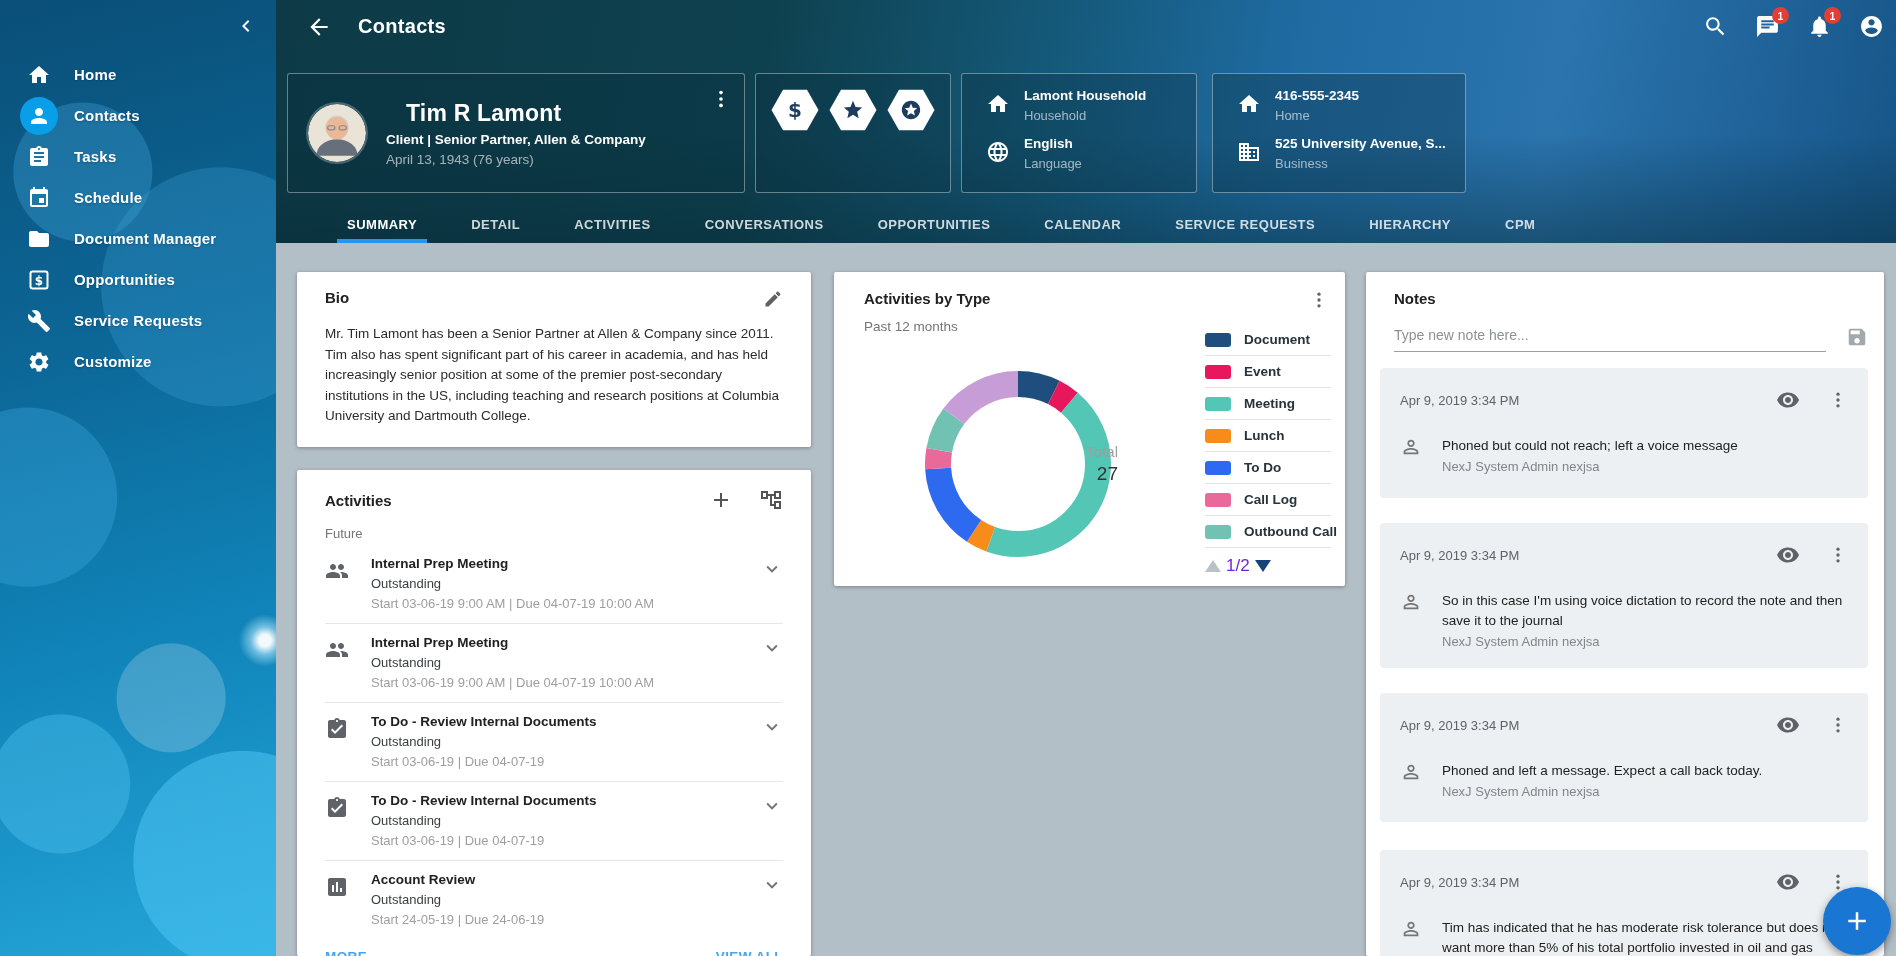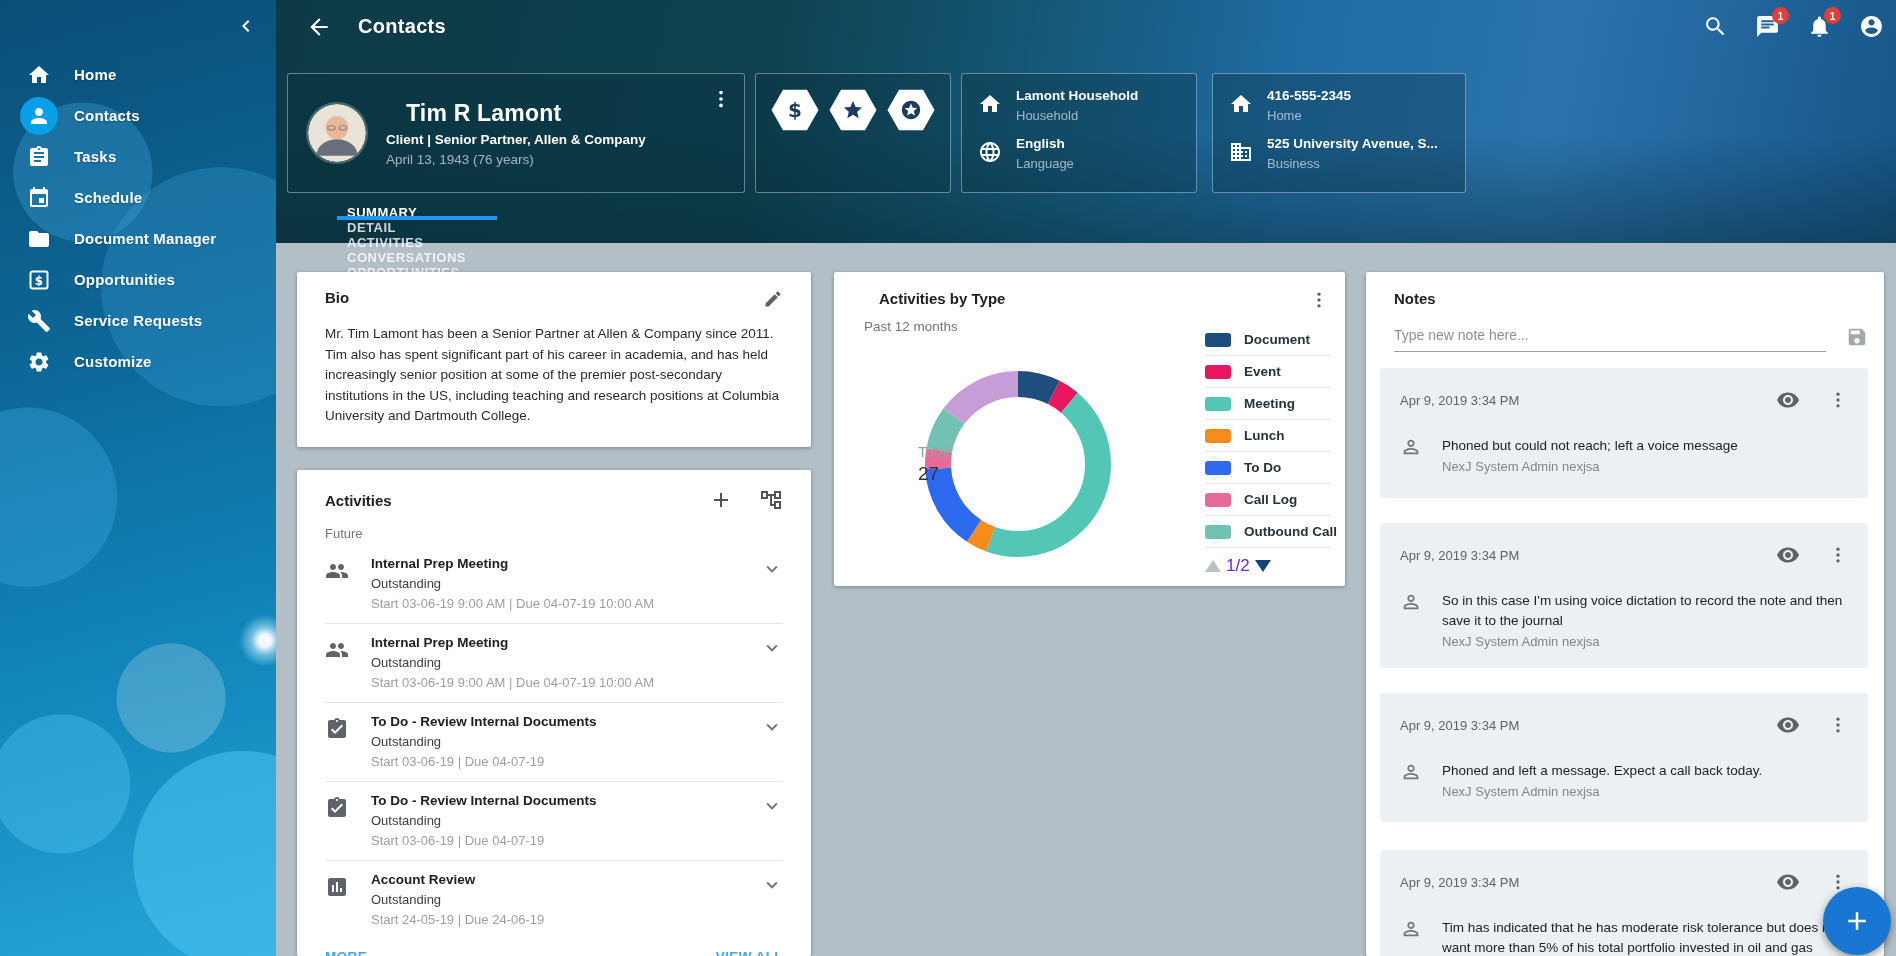--- a/index.html
+++ b/index.html
@@ -46,30 +46,30 @@
   .avatar { width:58px; height:58px; border-radius:50%; overflow:hidden; margin-left:20px; flex:0 0 58px; box-shadow:0 0 0 2px rgba(255,255,255,.25); }
   .pid { margin-left:20px; }
   .p-name { color:#fff; font-size:23px; font-weight:700; letter-spacing:.2px;margin-left:20px; }
   .p-role { color:#fff; font-size:13.5px; font-weight:700; margin-top:5px; }
   .p-birth { color:rgba(255,255,255,.62); font-size:13.5px; margin-top:5px; }
   .kebab { position:absolute; top:14px; right:12px; width:22px; height:22px; color:#fff; cursor:pointer; }
   .hcard-badges { width:196px; margin-right:10px; padding:14px 0 0 14px; display:flex; gap:8px; }
   .hex { width:50px; height:44px; background:#fff; clip-path:polygon(26% 4%, 74% 4%, 97% 50%, 74% 96%, 26% 96%, 3% 50%); display:flex; align-items:center; justify-content:center; color:#1d3c5e; cursor:pointer; }
   .hex svg { width:22px; height:22px; }
   .hex .dollar { font-size:20px; font-weight:700; font-family:"DejaVu Sans", sans-serif; }
-  .hcard-info { padding:14px 0 0 0; }
+  .hcard-info { padding:14px 0 0 8px; }
   .hcard-house { width:236px; margin-right:15px; }
   .hcard-phone { width:254px; }
   .info-row { display:flex; margin-bottom:13px; }
   .info-ic { width:24px; height:24px; color:#fff; margin-left:16px; flex:0 0 24px; margin-top:4px; }
   .info-tx { margin-left:14px; }
   .info-pri { color:#fff; font-size:13.5px; font-weight:700; }
   .info-sec { color:rgba(255,255,255,.60); font-size:13px; margin-top:5px; }
 
-  .tabs { position:absolute; left:61px; bottom:0; display:flex; height:38px;flex-direction:column; }
+  .tabs { position:absolute; left:61px; bottom:0; display:flex; height:38px; }
   .tab { padding:0 10px; margin-right:34px; display:flex; align-items:center; color:rgba(255,255,255,.80); font-size:13px; font-weight:700; letter-spacing:.5px; cursor:pointer; position:relative; white-space:nowrap; }
   .tab.active { color:#fff; }
   .tab.active::after { content:""; position:absolute; left:0; right:0; bottom:0; height:4px; background:#2196f3; }
 
   
   .card { position:absolute; background:#fff; border-radius:2px; box-shadow:0 1px 4px rgba(0,0,0,.32); }
   .card-title { font-size:15px; font-weight:700; color:#212121; }
 
   
   .bio-card { left:297px; top:272px; width:514px; height:175px; padding:17px 28px; }
@@ -92,24 +92,24 @@
   .act-title { font-size:13.5px; font-weight:700; color:#212121; }
   .act-status { font-size:13px; color:#3c4043; margin-top:5px; }
   .act-dates { font-size:13px; color:#9e9e9e; margin-top:5px; }
   .act-chev { width:22px; height:22px; color:#757575; cursor:pointer; margin-top:2px; }
   .act-footer { display:flex; justify-content:space-between; padding:10px 0 0 0; }
   .blue-link { color:#42a5f5; font-size:13.5px; font-weight:700; letter-spacing:.4px; cursor:pointer; }
 
   
   .chart-card { left:834px; top:272px; width:511px; height:314px; padding:18px 16px 0 30px; }
   .chart-head { display:flex; align-items:flex-start; }
-  .chart-head .card-title { flex:1;margin-left:15px; }
+  .chart-head .card-title { flex:1; }
   .chart-sub { font-size:13.5px; color:#757575; margin-top:9px; }
   .donut-wrap { position:absolute; left:84px; top:92px; width:200px; height:200px; }
-  .donut-center { position:absolute; left:0; top:0; width:200px; height:200px; display:flex; flex-direction:column; align-items:flex-start; justify-content:center; }
+  .donut-center { position:absolute; left:0; top:0; width:200px; height:200px; display:flex; flex-direction:column; align-items:flex-end; justify-content:center; }
   .donut-total-label { font-size:15px; color:#9e9e9e; }
   .donut-total-value { font-size:19px; color:#333; margin-top:3px; }
   .legend { position:absolute; left:371px; top:52px; width:126px; }
   .legend-row { height:32px; display:flex; align-items:center; border-bottom:1px solid #e3e3e3; cursor:default; }
   .legend-swatch { width:26px; height:14px; border-radius:3px; flex:0 0 26px; }
   .legend-label { margin-left:13px; font-size:13.5px; font-weight:700; color:#27323a; white-space:nowrap; }
   .legend-pager { margin-top:8px; display:flex; align-items:center; gap:5px; }
   .pg-up { width:0; height:0; border-left:8px solid transparent; border-right:8px solid transparent; border-bottom:12px solid #b9c2c7; cursor:pointer; }
   .pg-down { width:0; height:0; border-left:8px solid transparent; border-right:8px solid transparent; border-top:12px solid #15427c; cursor:pointer; }
   .pg-text { font-size:17px; color:#6d28d9; }

